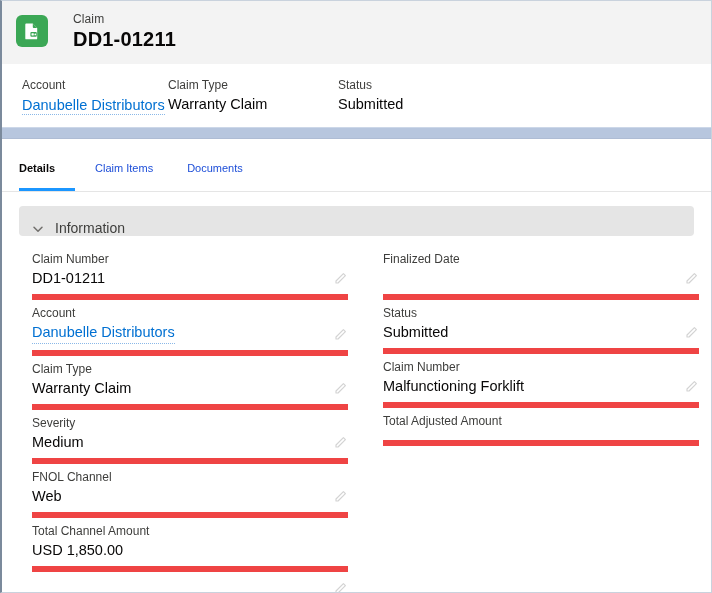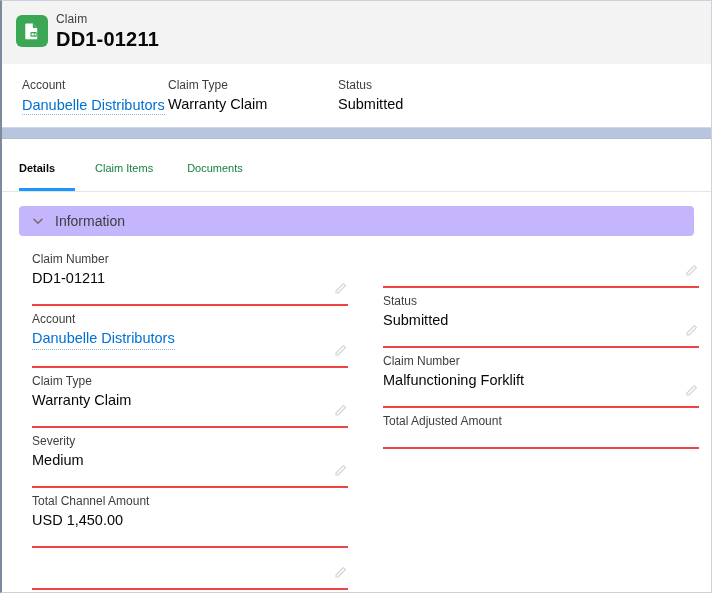--- a/index.html
+++ b/index.html
@@ -37,21 +37,21 @@
     border-radius: 6px;
     background: #3ba755;
     flex: 0 0 auto;
     margin-top: 2px;
     display: flex;
     align-items: center;
     justify-content: center;
   }
   .app-icon svg { display: block; }
   .header-titles {
-    margin-left: 8px;
+    margin-left: 25px;
     line-height: 1.1;
   }
   .eyebrow {
     font-size: 12px;
     color: #3e3e3c;
     letter-spacing: .01em;
     margin-bottom: 2px;
   }
   .record-title {
     font-size: 20px;
@@ -116,32 +116,32 @@
     border-bottom: 3px solid transparent;
     margin-right: 6px;
     white-space: nowrap;
   }
   .tab:first-child { padding-left: 0; padding-right: 20px; }
   .tab.active {
     color: #080707;
     font-weight: bold;
     border-bottom-color: #1b96ff;
   }
-  .tab:not(.active) { color: #15803d; }
+  .tab:not(.active) { color: #1d4ed8; }
 
   
   .section {
     margin: 14px 17px 0 17px;
   }
   .section-header {
-    background: #c4b5fd;
+    background: #e5e5e5;
     border-radius: 4px;
     height: 30px;
     display: flex;
-    align-items: center;
+    align-items: flex-end;
     padding-left: 12px;
     cursor: pointer;
   }
   .chevron {
     width: 14px;
     height: 14px;
     margin-right: 10px;
     flex: 0 0 auto;
   }
   .section-title {
@@ -157,22 +157,22 @@
   }
   .col {
     width: 316px;
     flex: 0 0 auto;
     padding-left: 13px;
   }
   .col.right { padding-left: 10px; }
 
   .field {
     position: relative;
-    border-bottom: 2px solid #ef4444;
-    padding: 5px 26px 16px 0;
+    border-bottom: 6px solid #ef4444;
+    padding: 5px 26px 6px 0;
     min-height: 38px;
     box-sizing: border-box;
   }
   .field-label {
     font-size: 12px;
     color: #3e3e3c;
     line-height: 16px;
     margin-bottom: 2px;
   }
   .field-value {
@@ -290,40 +290,50 @@
         <div class="field">
           <div class="field-label">Severity</div>
           <div class="field-value">Medium</div>
           <span class="pencil">
             <svg width="16" height="16" viewBox="0 0 16 16" aria-hidden="true">
               <path d="M11.4 2.6l2 2L6 12H4v-2z" fill="none" stroke="#b0b0b0" stroke-width="1.2" stroke-linejoin="round"></path>
             </svg>
           </span>
         </div>
 
+        <div class="field">
+          <div class="field-label">FNOL Channel</div>
+          <div class="field-value">Web</div>
+          <span class="pencil">
+            <svg width="16" height="16" viewBox="0 0 16 16" aria-hidden="true">
+              <path d="M11.4 2.6l2 2L6 12H4v-2z" fill="none" stroke="#b0b0b0" stroke-width="1.2" stroke-linejoin="round"></path>
+            </svg>
+          </span>
+        </div>
 
         <div class="field">
           <div class="field-label">Total Channel Amount</div>
-          <div class="field-value">USD 1,450.00</div>
+          <div class="field-value">USD 1,850.00</div>
         </div>
 
         <div class="field">
           <div class="field-value"></div>
           <span class="pencil">
             <svg width="16" height="16" viewBox="0 0 16 16" aria-hidden="true">
               <path d="M11.4 2.6l2 2L6 12H4v-2z" fill="none" stroke="#b0b0b0" stroke-width="1.2" stroke-linejoin="round"></path>
             </svg>
           </span>
         </div>
 
       </div>
 
       <div class="col right">
 
         <div class="field">
+          <div class="field-label">Finalized Date</div>
           <div class="field-value"></div>
           <span class="pencil">
             <svg width="16" height="16" viewBox="0 0 16 16" aria-hidden="true">
               <path d="M11.4 2.6l2 2L6 12H4v-2z" fill="none" stroke="#b0b0b0" stroke-width="1.2" stroke-linejoin="round"></path>
             </svg>
           </span>
         </div>
 
         <div class="field">
           <div class="field-label">Status</div>

